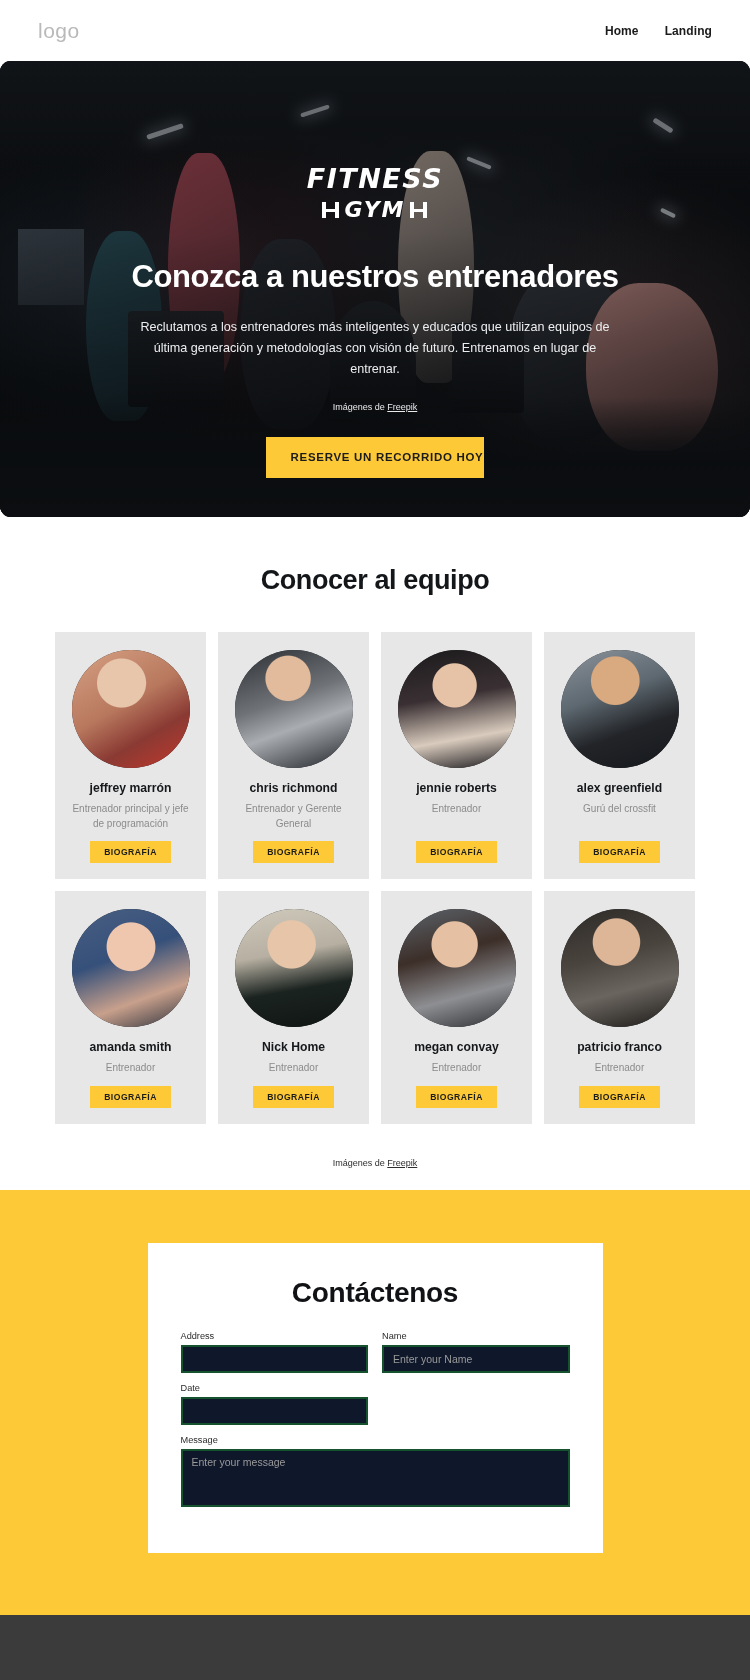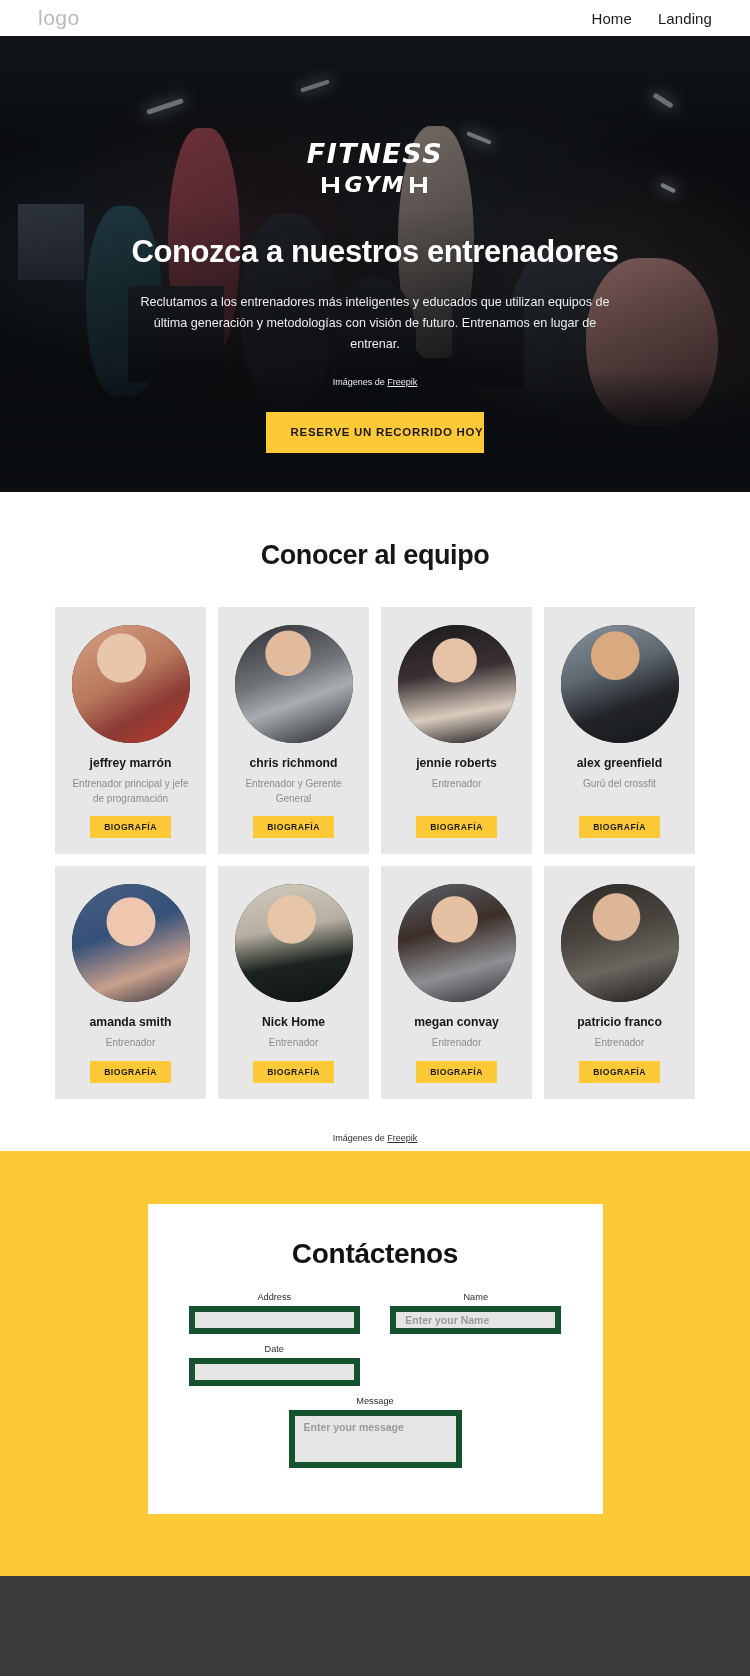--- a/index.html
+++ b/index.html
@@ -7,37 +7,38 @@
   body{
     font-family:"Liberation Sans", sans-serif;
     background:#ffffff;
     color:#1b1b1b;
     -webkit-font-smoothing:antialiased;
   }
   .page{width:750px;position:relative;overflow:hidden;}
 
   
   .site-header{
-    height:36px;width:750px;background:#ffffff;
+    height:61px;width:750px;background:#ffffff;
     display:flex;align-items:center;justify-content:space-between;
     padding:0 38px;
   }
   .logo{
     font-size:21px;color:#b9b9b9;letter-spacing:.5px;font-weight:400;
   }
   .nav{display:flex;align-items:center;gap:26px;}
   .nav-link{
-    font-size:15px;font-weight:400;color:#1b1b1b;text-decoration:none;
+    font-size:12px;font-weight:700;color:#1b1b1b;text-decoration:none;
     letter-spacing:.1px;
   }
 
   
   .hero{
     position:relative;width:750px;height:456px;overflow:hidden;
     background:#0d0f12;
+    border-radius:11px;
   }
   .hero-photo{position:absolute;inset:0;overflow:hidden;}
   
   .bg-base{
     position:absolute;inset:0;
     background:
       radial-gradient(ellipse 300px 200px at 12% 50%, rgba(70,90,110,.30), transparent 70%),
       radial-gradient(ellipse 260px 260px at 32% 45%, rgba(120,60,70,.30), transparent 70%),
       radial-gradient(ellipse 300px 280px at 62% 42%, rgba(90,95,105,.28), transparent 72%),
       radial-gradient(ellipse 280px 260px at 86% 66%, rgba(150,110,110,.32), transparent 72%),
@@ -110,21 +111,21 @@
     margin-top:22px;color:#e8eaec;font-size:9px;
   }
   .hero-credit a{color:#e8eaec;text-decoration:underline;}
   .cta{
     margin-top:25px;width:218px;height:41px;background:#fdc937;border:0;
     color:#1b1b1b;font-size:11.5px;font-weight:700;letter-spacing:.7px;
     font-family:"Liberation Sans", sans-serif;cursor:pointer;padding-left:24px;
   }
 
   
-  .team{background:#fff;padding:48px 0 8px;}
+  .team{background:#fff;padding:48px 0 22px;}
   .team-title{
     text-align:center;font-size:27px;font-weight:800;letter-spacing:-.4px;
     color:#14171a;margin-bottom:36px;
   }
   .grid{
     width:640px;margin:0 auto;display:grid;grid-template-columns:repeat(4,1fr);
     gap:12px;
   }
   .card{
     background:#e7e7e7;padding:18px 12px 16px;text-align:center;
@@ -154,29 +155,29 @@
   
   .contact{background:#fdc937;padding:53px 0 62px;}
   .form-card{
     width:455px;margin:0 auto;background:#ffffff;padding:34px 33px 36px;
   }
   .form-title{
     text-align:center;font-size:28px;font-weight:800;color:#101215;
     letter-spacing:-.3px;margin-bottom:22px;
   }
   .row{display:grid;grid-template-columns:1fr 1fr;gap:14px;}
-  .field{display:flex;flex-direction:column;margin-bottom:10px;align-items:center;}
+  .field{display:flex;flex-direction:column;margin-bottom:10px;}
   .field label{
     font-size:9.2px;color:#2b2b2b;margin-bottom:4px;font-weight:400;
   }
   .field .spacer-lbl{height:13px;}
   .field input, .field textarea{
-    background:#e5e5e5;border:6px solid #14532d;height:28px;
+    background:#0f172a;border:2px solid #14532d;height:28px;
     font-size:10.5px;color:#6d6d6d;padding:0 9px;
-    font-family:"Liberation Sans", sans-serif;outline:none;font-weight:bold;
+    font-family:"Liberation Sans", sans-serif;outline:none;
   }
   .field textarea{height:58px;padding:4px 9px;resize:none;line-height:1.4;}
   .field input::placeholder, .field textarea::placeholder{color:#9a9a9a;}
   .submit{
     width:100%;height:28px;background:#050505;border:0;color:#ffffff;
     font-size:10px;font-weight:700;letter-spacing:.8px;cursor:pointer;
     font-family:"Liberation Sans", sans-serif;margin-top:8px;
   }
 
   

